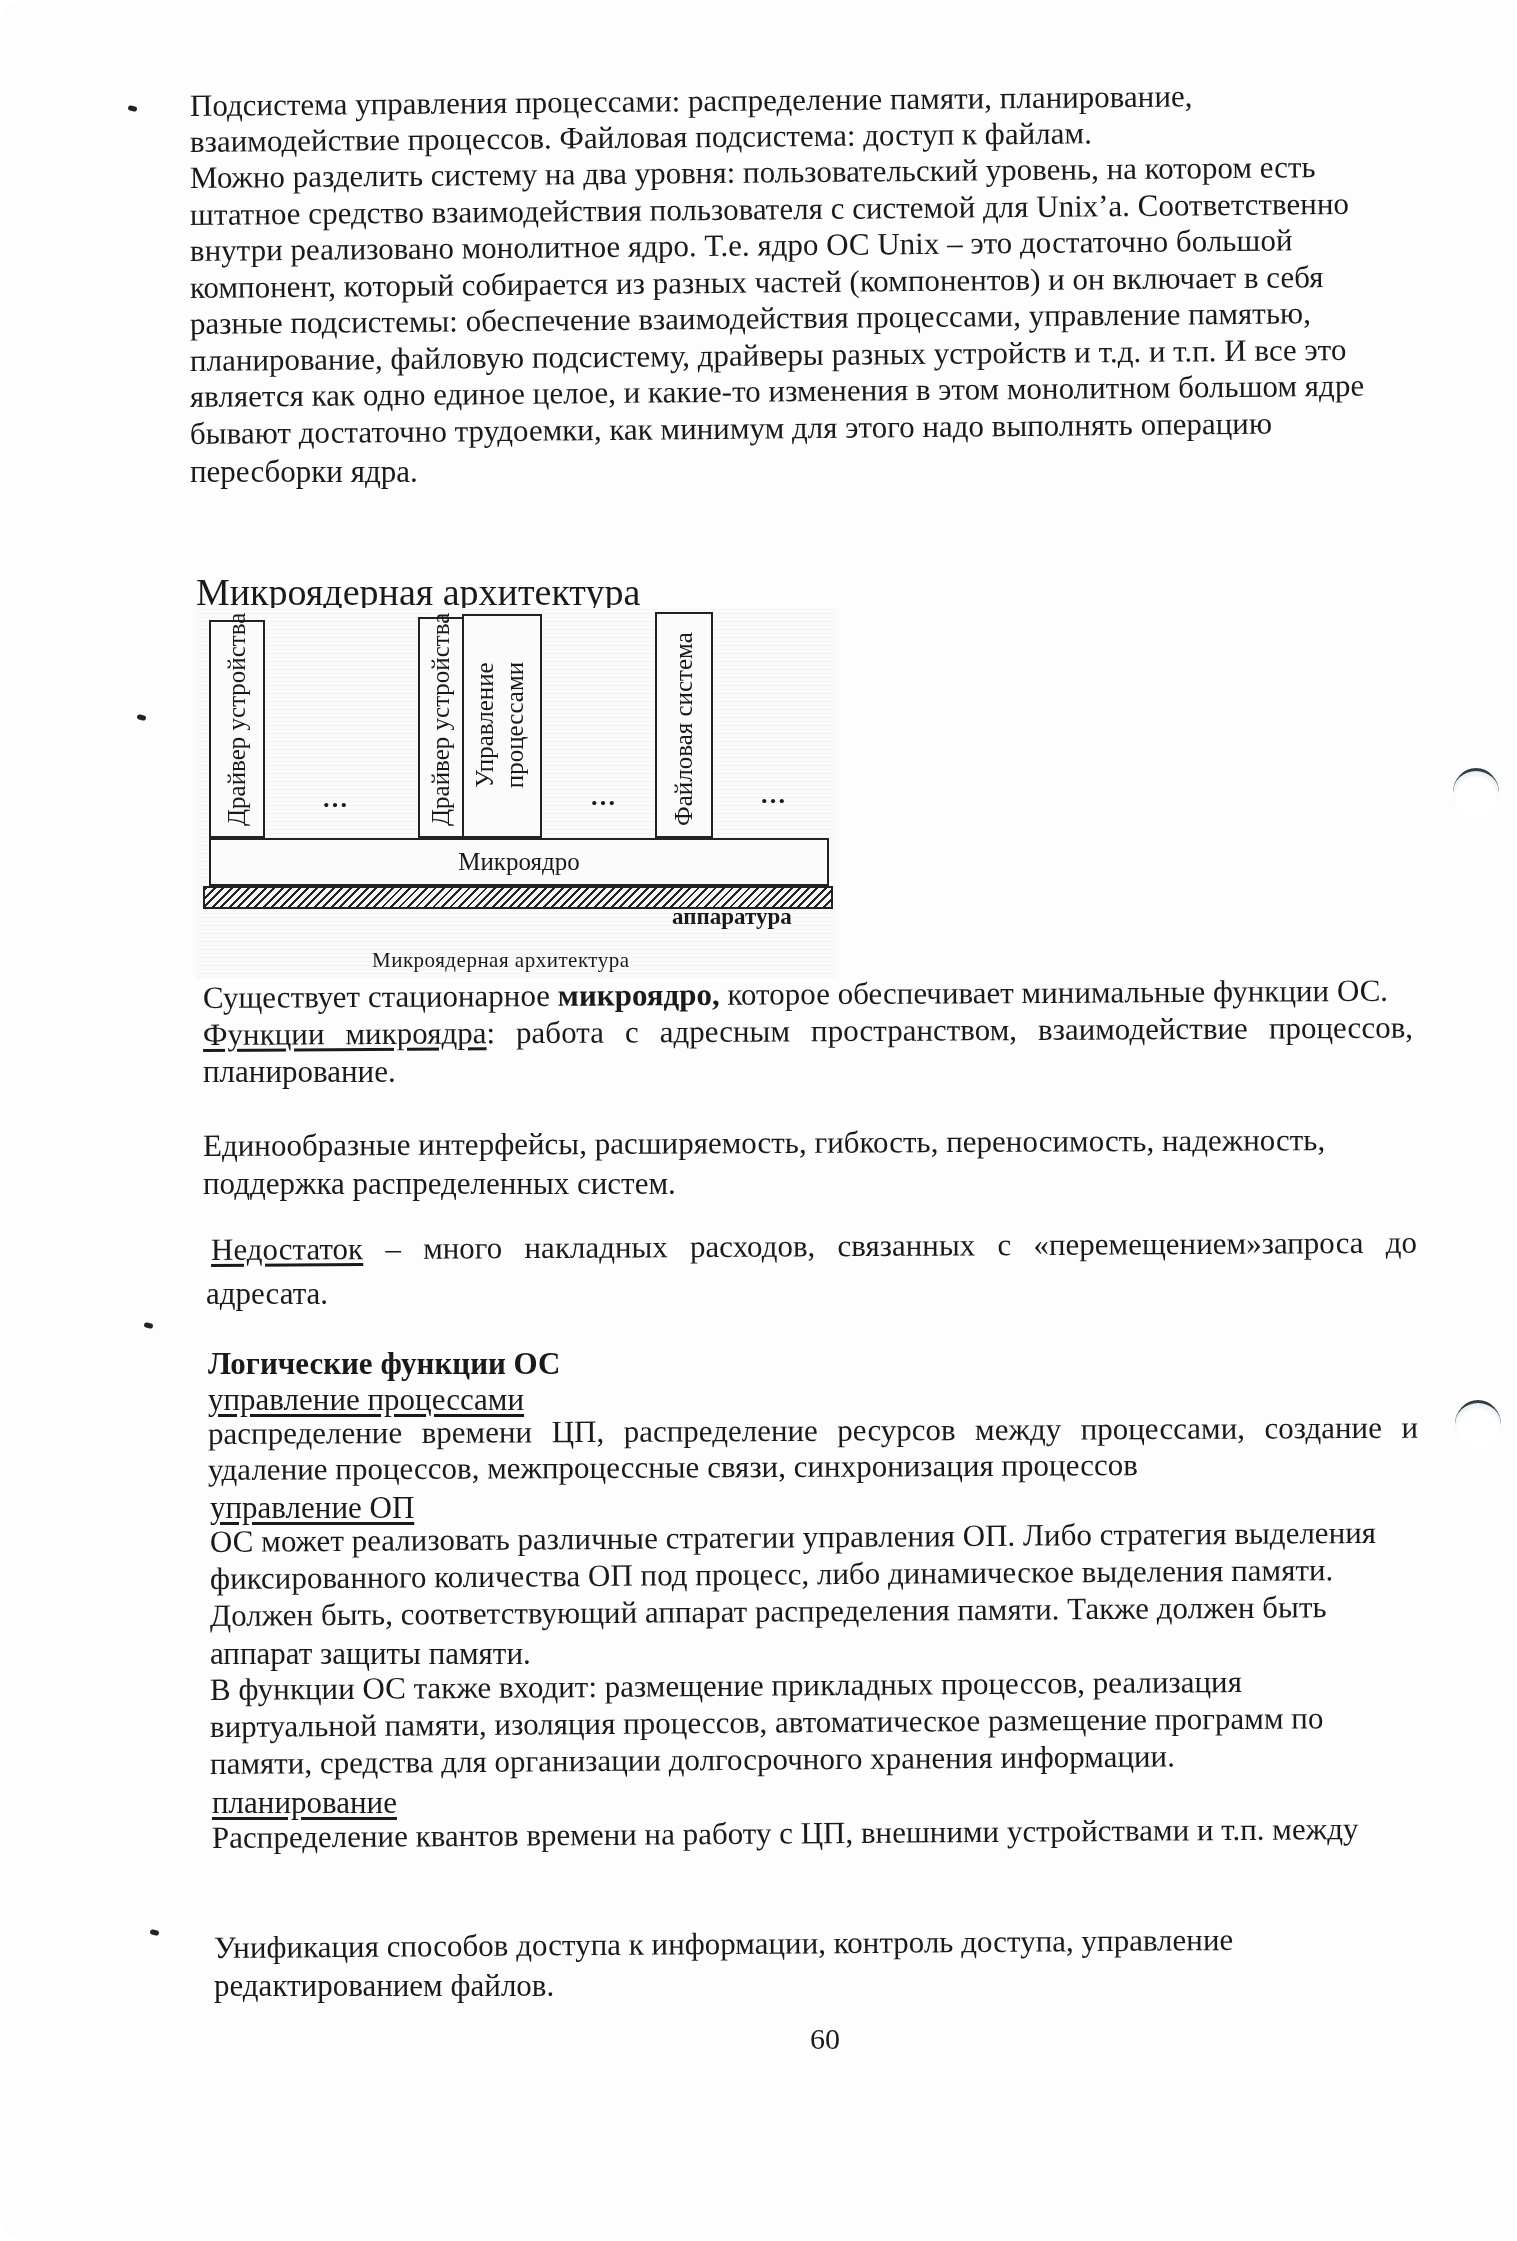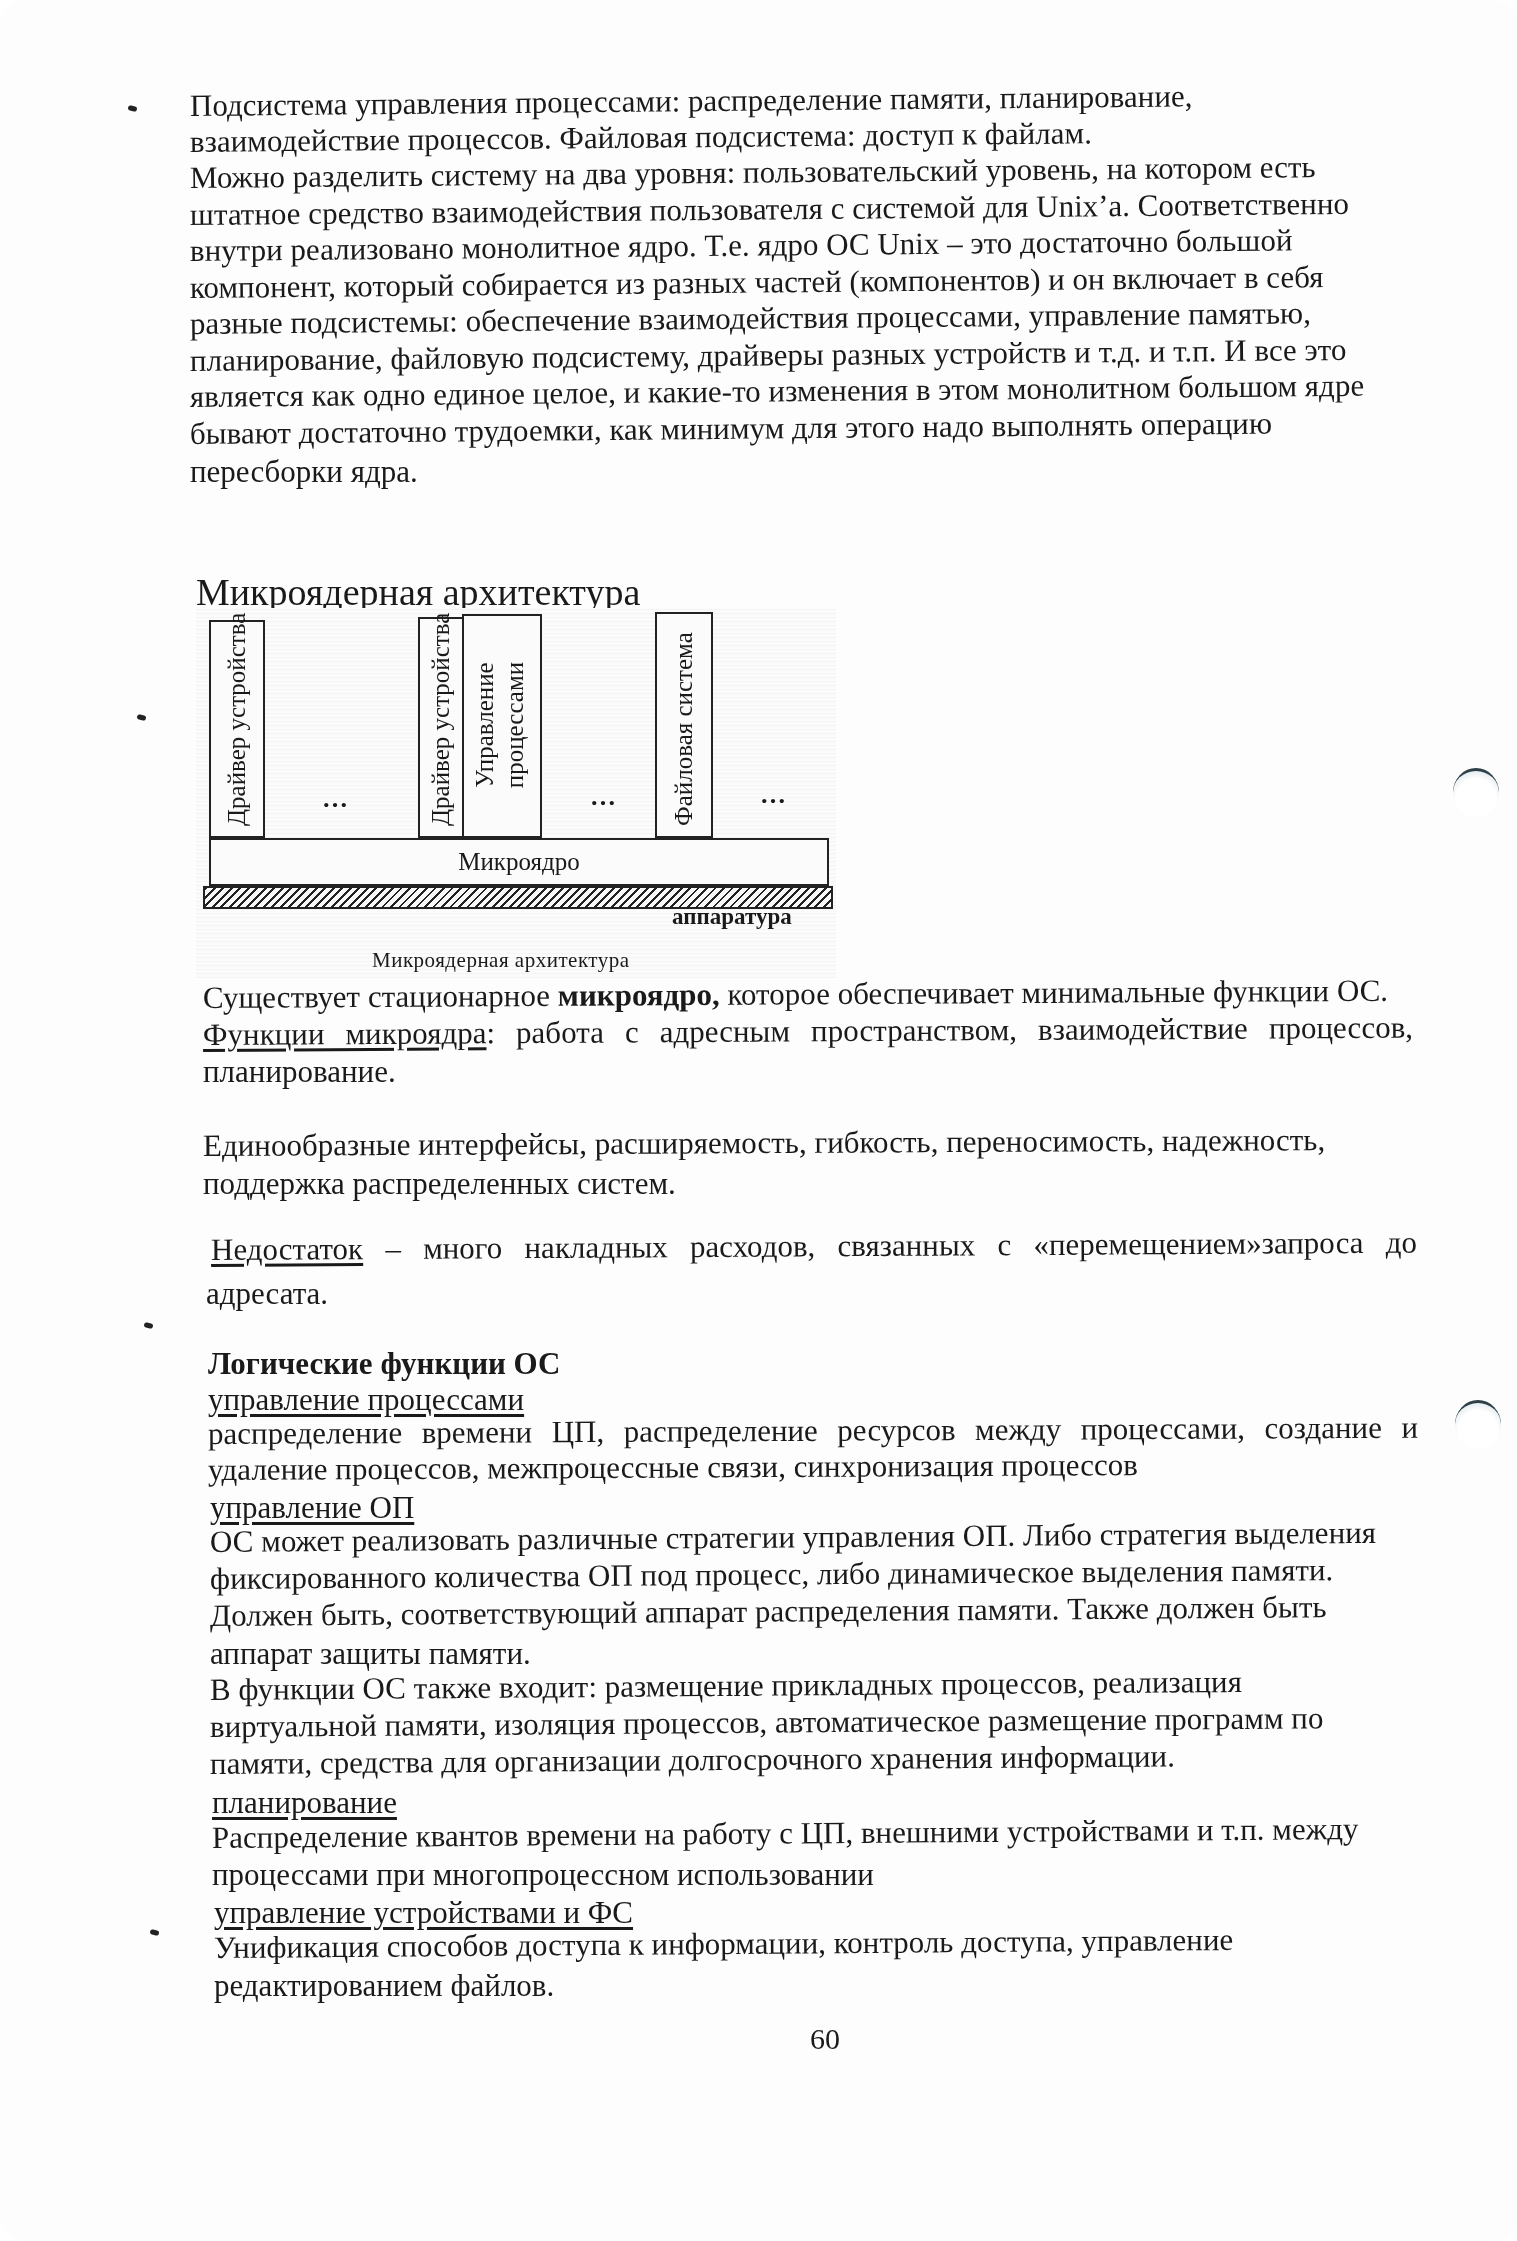--- a/index.html
+++ b/index.html
@@ -110,20 +110,18 @@
   <div class="line" style="left:210px;top:1524px;transform:rotate(-0.45deg)">ОС может реализовать различные стратегии управления ОП. Либо стратегия выделения</div>
   <div class="line" style="left:210px;top:1561px;transform:rotate(-0.45deg)">фиксированного количества ОП под процесс, либо динамическое выделения памяти.</div>
   <div class="line" style="left:210px;top:1598px;transform:rotate(-0.45deg)">Должен быть, соответствующий аппарат распределения памяти. Также должен быть</div>
   <div class="line" style="left:210px;top:1636px">аппарат защиты памяти.</div>
   <div class="line" style="left:210px;top:1672px;transform:rotate(-0.45deg)">В функции ОС также входит: размещение прикладных процессов, реализация</div>
   <div class="line" style="left:210px;top:1709px;transform:rotate(-0.45deg)">виртуальной памяти, изоляция процессов, автоматическое размещение программ по</div>
   <div class="line" style="left:210px;top:1746px;transform:rotate(-0.45deg)">памяти, средства для организации долгосрочного хранения информации.</div>
 
   <div class="line u" style="left:212px;top:1785px">планирование</div>
   <div class="line" style="left:212px;top:1820px;transform:rotate(-0.45deg)">Распределение квантов времени на работу с ЦП, внешними устройствами и т.п. между</div>
-  <div class="line" style="left:212px;top:1857px">процессами при многопроцессном использовании</div>
 
-  <div class="line u" style="left:214px;top:1895px">управление устройствами и ФС</div>
   <div class="line" style="left:214px;top:1930px;transform:rotate(-0.45deg)">Унификация способов доступа к информации, контроль доступа, управление</div>
   <div class="line" style="left:214px;top:1968px">редактированием файлов.</div>
 
   <div class="pageno">60</div>
 </div>
 
 </body></html>

